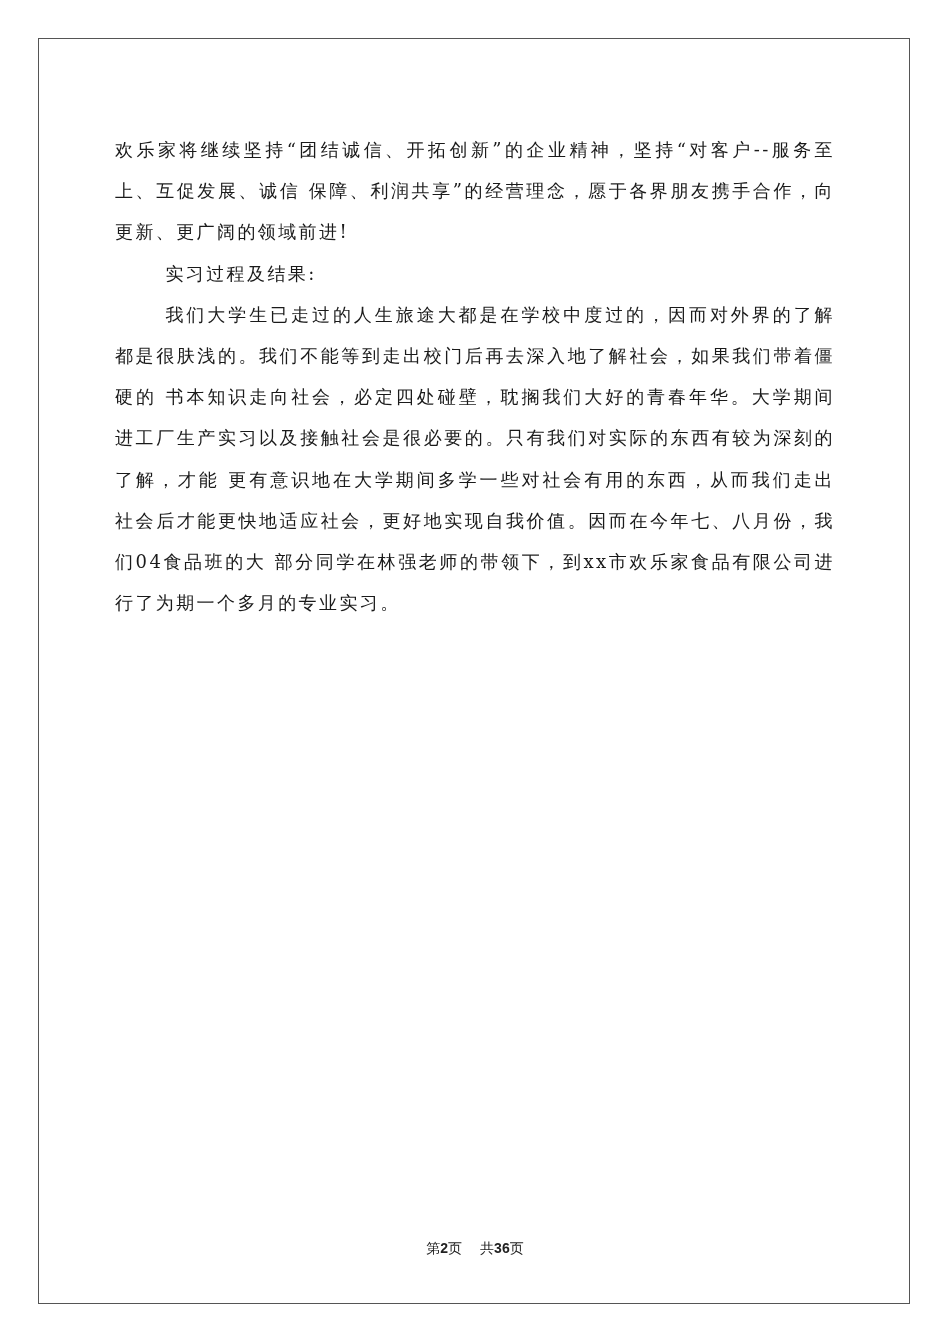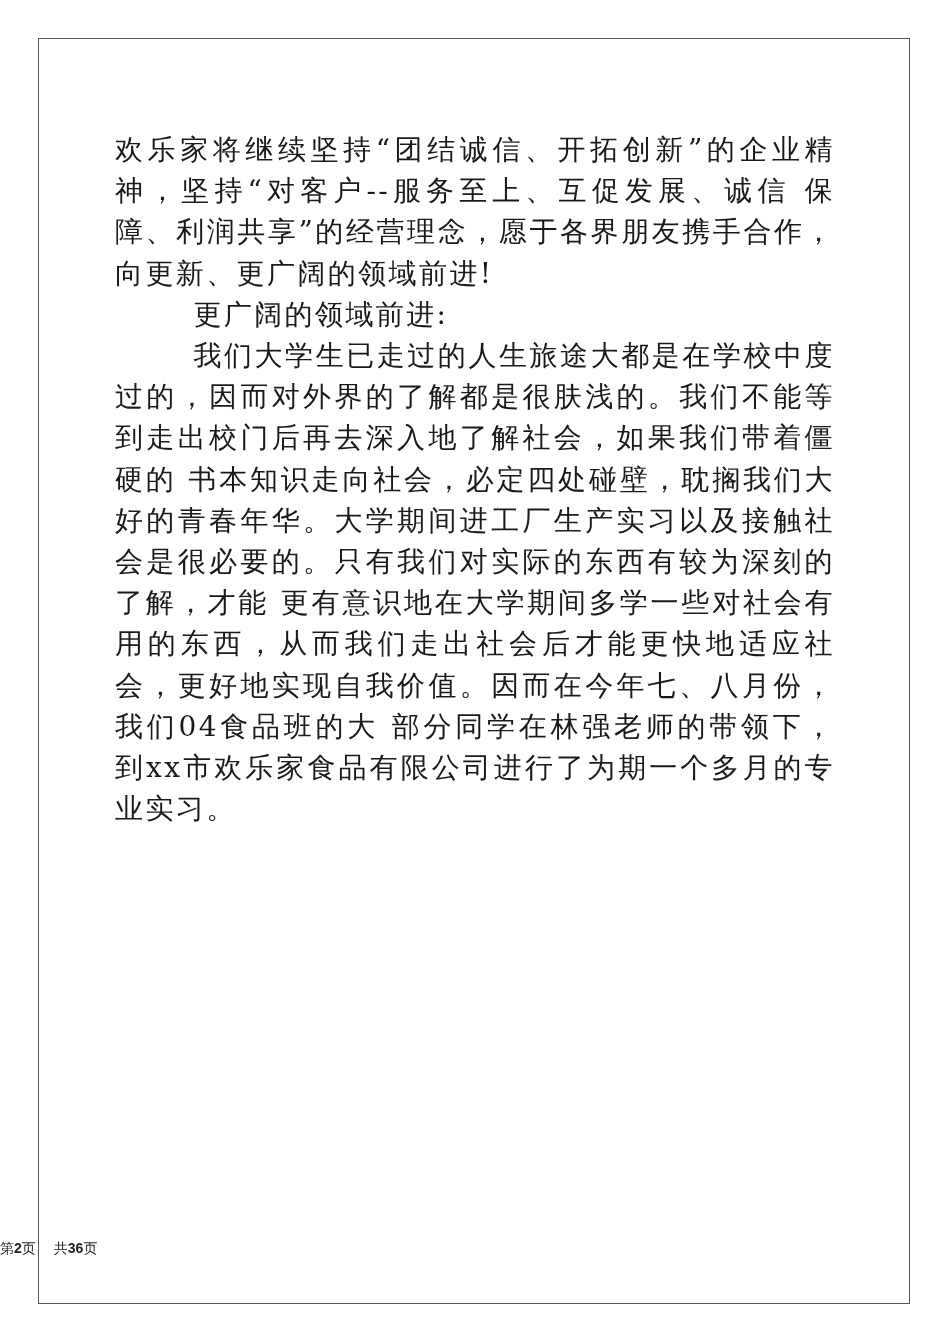--- a/index.html
+++ b/index.html
@@ -21,39 +21,40 @@
       height: 1266px;
       border: 1.5px solid #555555;
       box-sizing: border-box;
     }
     .content {
       position: absolute;
       left: 115px;
       top: 129px;
       width: 720px;
       font-family: "DejaVu Serif", "Liberation Serif", serif;
-      font-size: 28px;
+      font-size: 18px;
       line-height: 41.2px;
       color: #1a1a1a;
       letter-spacing: 2.4px;
       text-align: justify;
       text-justify: inter-character;
     }
     .para {
       margin: 0;
       padding: 0;
     }
     .indent {
       text-indent: 2.8em;
     }
     .footer {
       position: absolute;
       left: 0;
       width: 950px;
       top: 1240px;
+      text-align: center;
       font-family: "Liberation Serif", "DejaVu Serif", serif;
       font-size: 14px;
       color: #222222;
     }
     .footer .num {
       font-family: "Liberation Sans", "DejaVu Sans", sans-serif;
       font-weight: bold;
       font-size: 14px;
     }
     .footer .gap {
@@ -61,19 +62,19 @@
       width: 18px;
     }
   </style>
 </head>
 <body>
 
 <div class="page-border"></div>
 
 <div class="content">
   <p class="para">欢乐家将继续坚持“团结诚信、开拓创新”的企业精神，坚持“对客户--服务至上、互促发展、诚信 保障、利润共享”的经营理念，愿于各界朋友携手合作，向更新、更广阔的领域前进!</p>
-  <p class="para indent">更广阔的领域前进:</p>
+  <p class="para indent">实习过程及结果:</p>
   <p class="para indent">我们大学生已走过的人生旅途大都是在学校中度过的，因而对外界的了解都是很肤浅的。我们不能等到走出校门后再去深入地了解社会，如果我们带着僵硬的 书本知识走向社会，必定四处碰壁，耽搁我们大好的青春年华。大学期间进工厂生产实习以及接触社会是很必要的。只有我们对实际的东西有较为深刻的了解，才能 更有意识地在大学期间多学一些对社会有用的东西，从而我们走出社会后才能更快地适应社会，更好地实现自我价值。因而在今年七、八月份，我们04食品班的大 部分同学在林强老师的带领下，到xx市欢乐家食品有限公司进行了为期一个多月的专业实习。</p>
 </div>
 
 <div class="footer">
   <span>第</span><span class="num">2</span><span>页</span><span class="gap"></span><span>共</span><span class="num">36</span><span>页</span>
 </div>
 
 </body></html>

